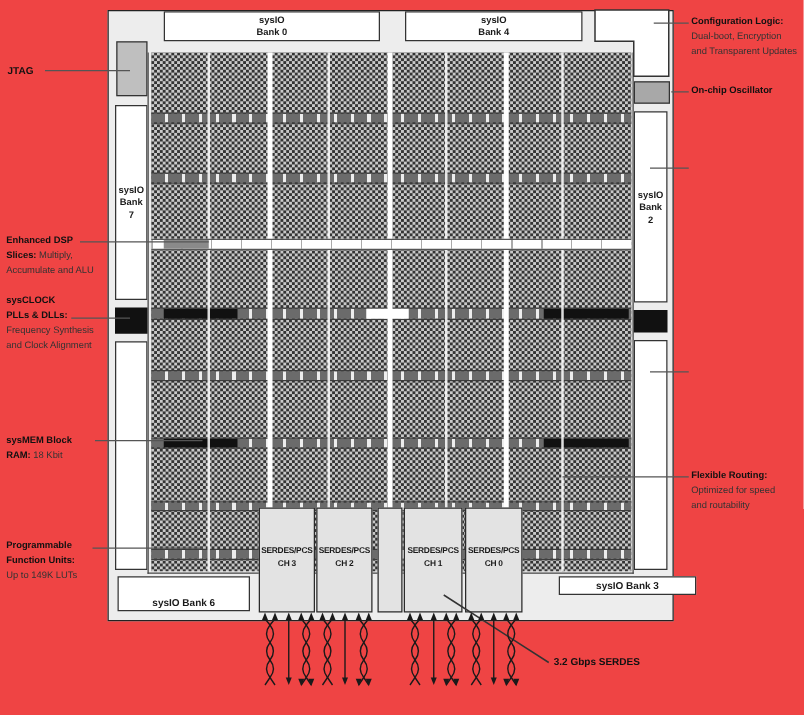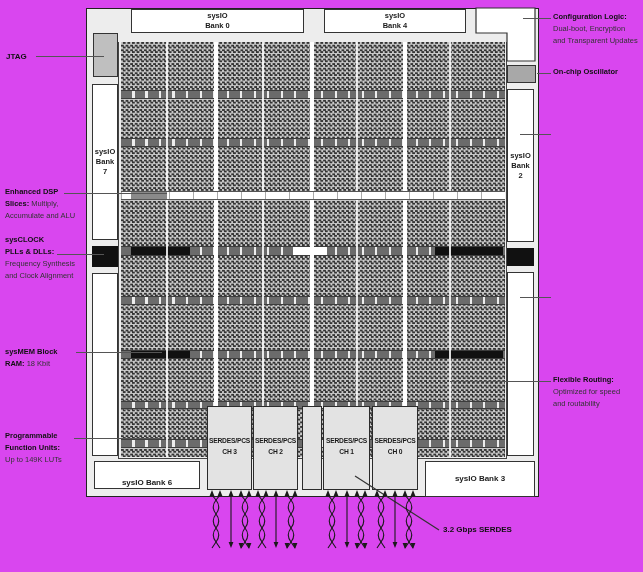--- a/index.html
+++ b/index.html
@@ -1,33 +1,33 @@
 <!DOCTYPE html>
 <html><head>
 <meta charset="utf-8">
 <style>
   html,body{margin:0;padding:0;background:#fff;}
-  #stage{position:relative;width:643px;height:572px;background:#d946ef;overflow:hidden;
+  #stage{position:relative;width:643px;height:572px;background:#ef4444;overflow:hidden;
          font-family:"Liberation Sans",sans-serif;color:#1a1a1a;}
   .abs{position:absolute;box-sizing:border-box;}
 
   
   .chip{left:86px;top:8px;width:453px;height:489px;background:#ededed;border:1.5px solid #222;z-index:1;}
 
   
   .wbox{background:#fff;border:1px solid #333;z-index:2;display:flex;align-items:center;justify-content:center;
         text-align:center;font-weight:bold;font-size:7.5px;line-height:10px;}
   .bank0{left:131px;top:9px;width:173px;height:24px;}
   .bank1{left:324px;top:9px;width:142px;height:24px;}
   .lbox1{left:92px;top:84px;width:26px;height:156px;}
   .lbox2{left:92px;top:273px;width:26px;height:183px;}
   .rbox1{left:507px;top:89px;width:27px;height:153px;}
   .rbox2{left:507px;top:272px;width:27px;height:184px;}
   .bank6{left:94px;top:461px;width:106px;height:28px;font-size:8px;align-items:flex-end;}
-  .bank3{left:425px;top:461px;width:110px;height:36px;font-size:8px;}
+  .bank3{left:447px;top:461px;width:110px;height:15px;font-size:8px;}
 
   
   .jtagblk{left:93px;top:33px;width:25px;height:44px;background:#bfbfbf;border:1px solid #333;z-index:2;}
   .oscblk{left:507px;top:65px;width:29px;height:18px;background:#a8a8a8;border:1px solid #333;z-index:2;}
   .pllL{left:92px;top:246px;width:26px;height:21px;background:#111;z-index:2;}
   .pllR{left:507px;top:248px;width:27px;height:18px;background:#111;z-index:2;}
 
   
   .fabframe{left:118px;top:42px;width:389px;height:417px;border:1px solid #444;border-top:none;z-index:1;}
   .fabric{left:121px;top:42px;width:384px;height:415px;z-index:2;background:#c9c9c9;

